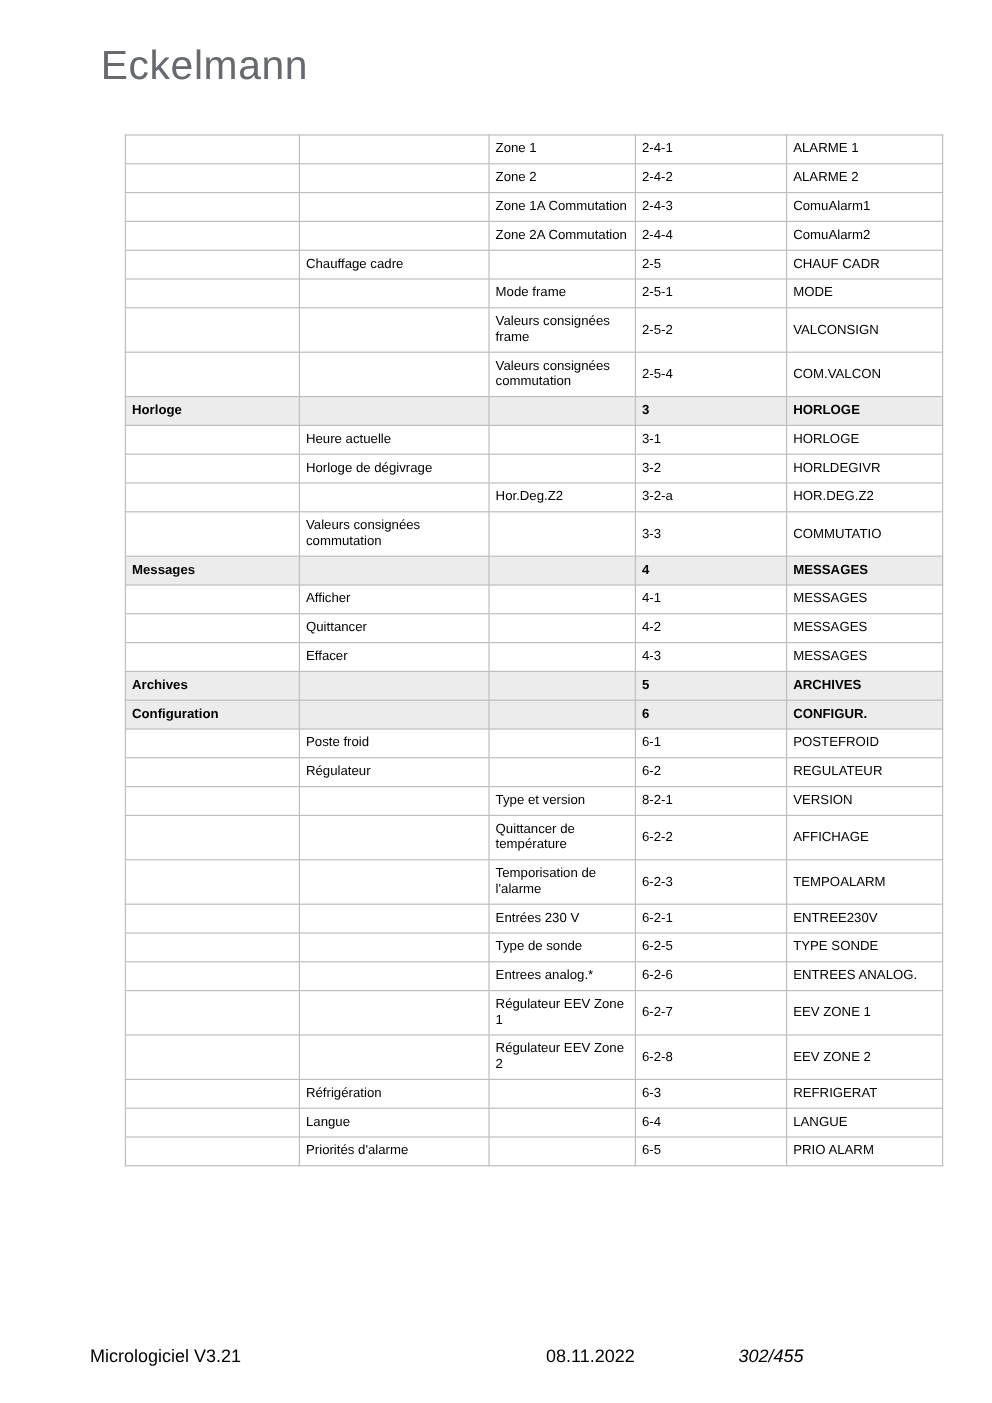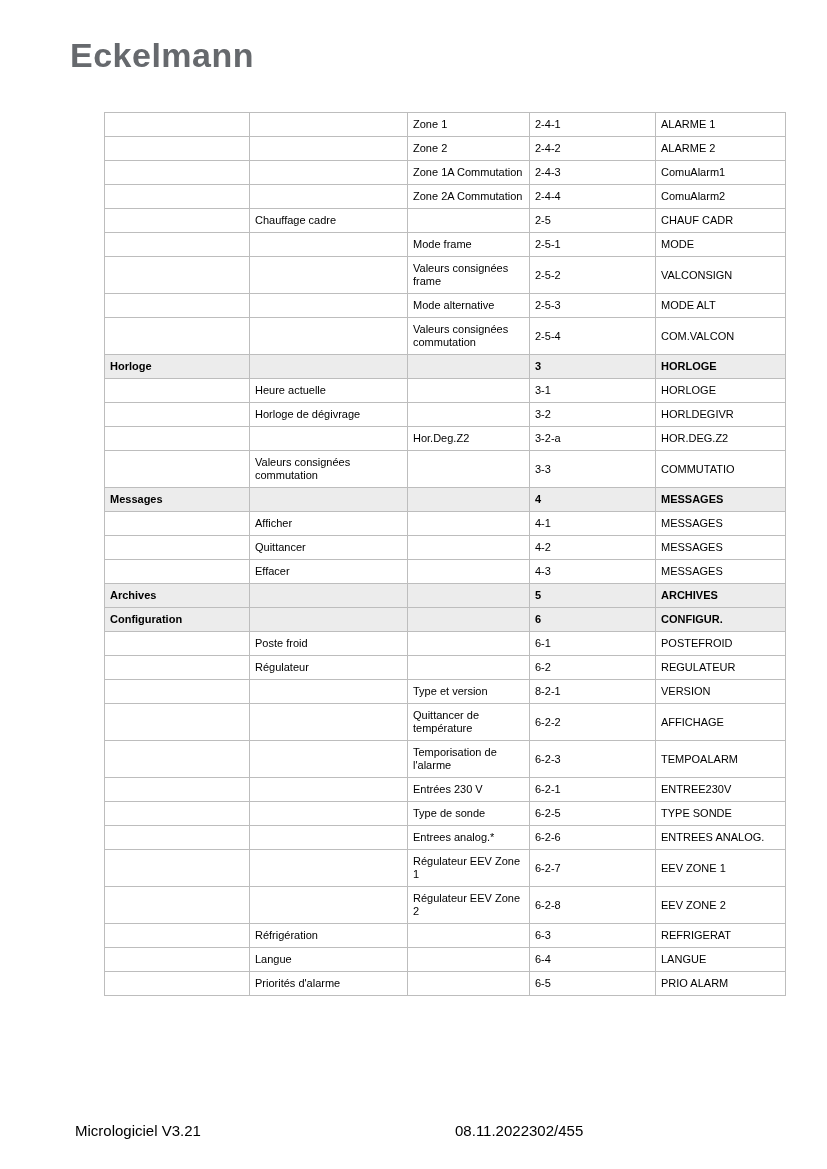--- a/index.html
+++ b/index.html
@@ -6,22 +6,22 @@
   html, body { background: #ffffff; }
   body {
     width: 827px; height: 1169px;
     position: relative;
     font-family: "Liberation Sans", sans-serif;
     color: #000;
     overflow: hidden;
   }
   .page { position: absolute; inset: 0; background: #fff; }
   .logo {
-    position: absolute; left: 70px; top: 36px;
-    font-size: 34px; font-weight: bold; color: #66696d;
+    position: absolute; left: 84px; top: 36px;
+    font-size: 34px; font-weight: normal; color: #66696d;
     letter-spacing: 0.5px;
   }
   table.menu {
     position: absolute; left: 75px; top: 112px; width: 681px;
     border-collapse: collapse; table-layout: fixed; margin-left: 29px;
   }
   table.menu td {
     border: 1px solid #bdbdbd;
     font-size: 11px; line-height: 13px;
     padding: 5px 5px;
@@ -29,21 +29,21 @@
     word-wrap: break-word;
     background: #fff;
   }
   tr.shaded td { background: #ececec; font-weight: bold; }
   .footer {
     position: absolute; left: 75px; top: 1122px; width: 681px;
     display: flex; font-size: 15px;
   }
   .footer span { flex: 1; }
   .f-center { text-align: right; }
-  .f-right { text-align: left; }
+  .f-right { text-align: center; font-style: italic; }
 </style>
 </head>
 <body>
 
 <div class="page">
 
   <div class="logo">Eckelmann</div>
 
   <table class="menu">
     <colgroup>
@@ -99,27 +99,20 @@
         <tr>
           <td></td>
           <td></td>
           <td>Valeurs consignées frame</td>
           <td>2-5-2</td>
           <td>VALCONSIGN</td>
         </tr>
         <tr>
           <td></td>
           <td></td>
-          <td>Mode alternative</td>
-          <td>2-5-3</td>
-          <td>MODE ALT</td>
-        </tr>
-        <tr>
-          <td></td>
-          <td></td>
           <td>Valeurs consignées commutation</td>
           <td>2-5-4</td>
           <td>COM.VALCON</td>
         </tr>
         <tr class="shaded">
           <td>Horloge</td>
           <td></td>
           <td></td>
           <td>3</td>
           <td>HORLOGE</td>

